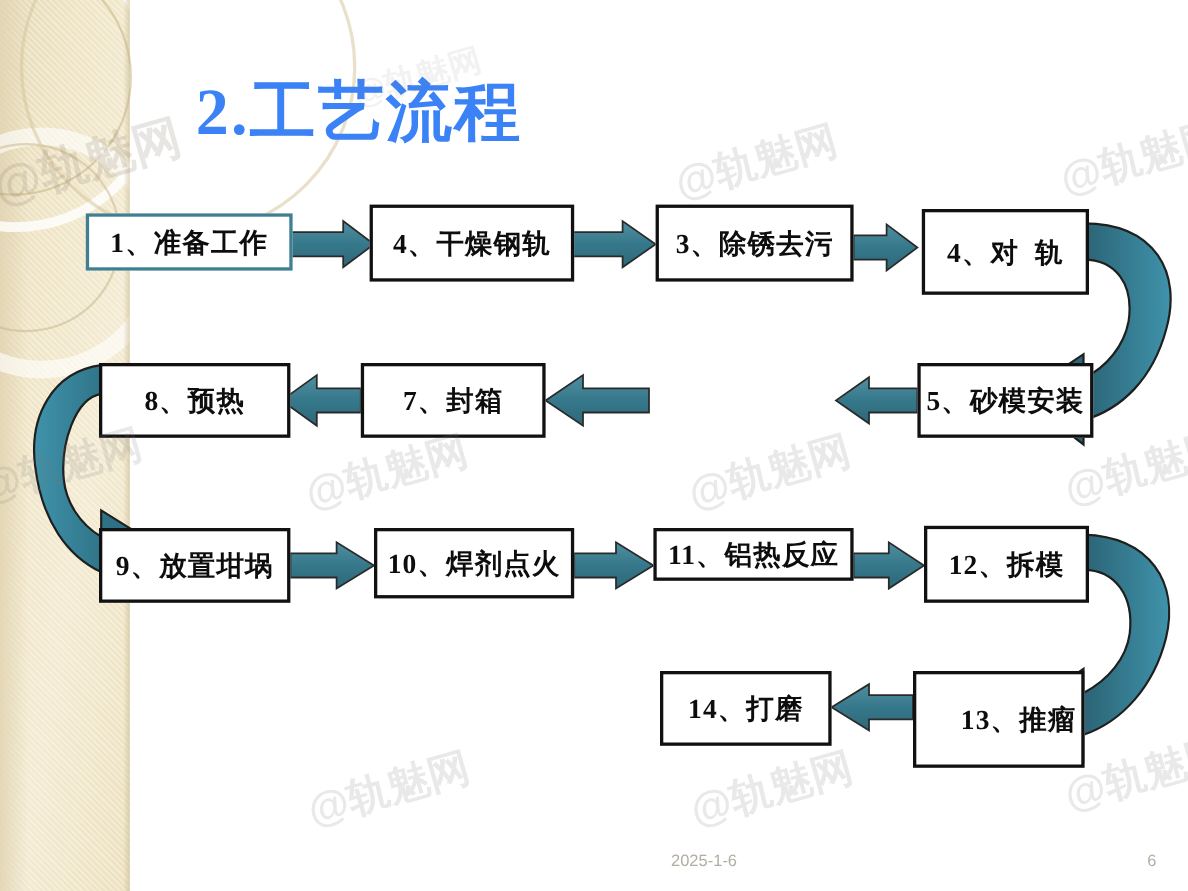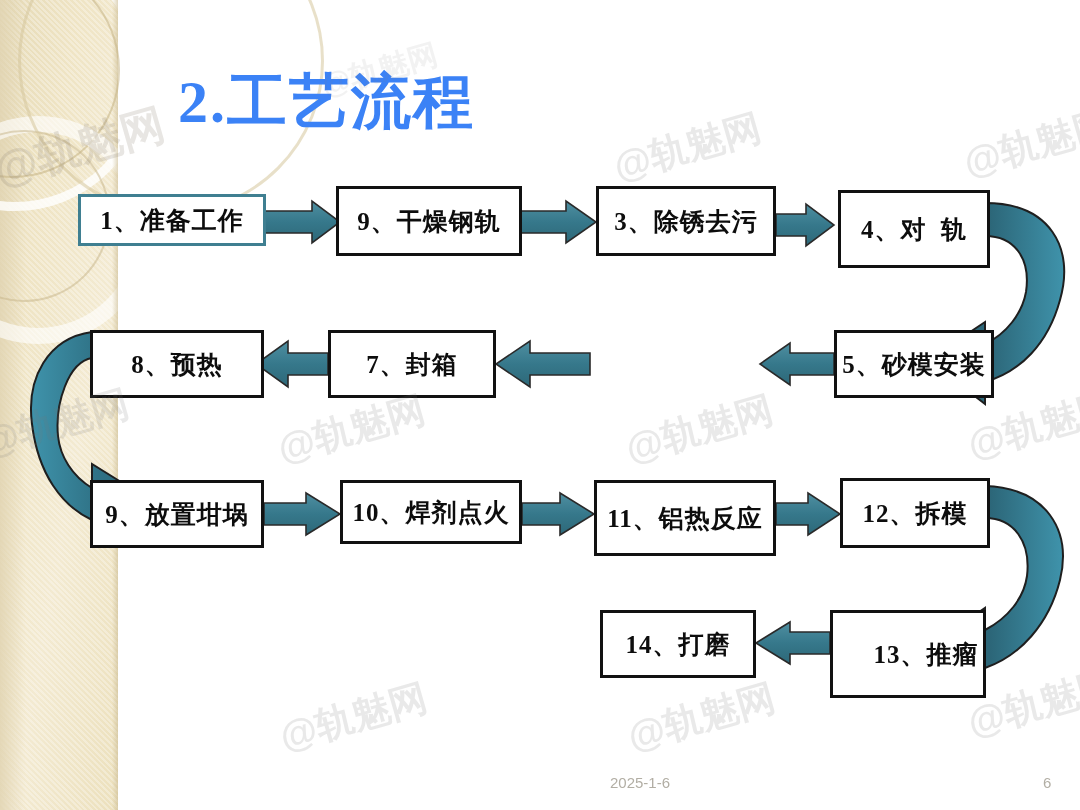--- a/index.html
+++ b/index.html
@@ -240,38 +240,38 @@
                C1031,542 1014,518 985,518 Z" fill="url(#gradU1)" stroke="#1f1f1f" stroke-width="2"></path>
     </g>
 
     <g>
       <path d="M830,632 L790,632 L790,622 L756,643 L790,664 L790,654 L830,654 Z" fill="url(#gradStraight)" stroke="#2a2a2a" stroke-width="1.6"></path>
     </g>
   </svg>
 
   <div class="node accent" style="left:78px;  top:194px; width:188px; height:52px;">1、准备工作</div>
 
-  <div class="node" style="left:336px; top:186px; width:186px; height:70px;">9、干燥钢轨</div>
+  <div class="node" style="left:336px; top:186px; width:186px; height:70px;">4、干燥钢轨</div>
 
   <div class="node" style="left:596px; top:186px; width:180px; height:70px;">3、除锈去污</div>
 
   <div class="node" style="left:838px; top:190px; width:152px; height:78px;">4、对  轨</div>
 
   <div class="node" style="left:834px; top:330px; width:160px; height:68px;">5、砂模安装</div>
 
 
   <div class="node" style="left:328px; top:330px; width:168px; height:68px;">7、封箱</div>
 
   <div class="node" style="left:90px;  top:330px; width:174px; height:68px;">8、预热</div>
 
   <div class="node" style="left:90px;  top:480px; width:174px; height:68px;">9、放置坩埚</div>
 
   <div class="node" style="left:340px; top:480px; width:182px; height:64px;">10、焊剂点火</div>
 
-  <div class="node" style="left:594px; top:480px; width:182px; height:76px;font-family:Liberation Serif, serif;">11、铝热反应</div>
+  <div class="node" style="left:594px; top:480px; width:182px; height:48px;font-family:Liberation Serif, serif;">11、铝热反应</div>
 
   <div class="node" style="left:840px; top:478px; width:150px; height:70px;">12、拆模</div>
 
   <div class="node" style="left:830px; top:610px; width:156px; height:88px;padding-left:36px;">13、推瘤</div>
 
   <div class="node" style="left:600px; top:610px; width:156px; height:68px;">14、打磨</div>
 
   <div class="wm soft" style="left:-8px;  top:118px; font-size:44px;">@轨魅网</div>
   <div class="wm" style="left:612px; top:122px;">@轨魅网</div>
   <div class="wm" style="left:962px; top:118px;">@轨魅网</div>

